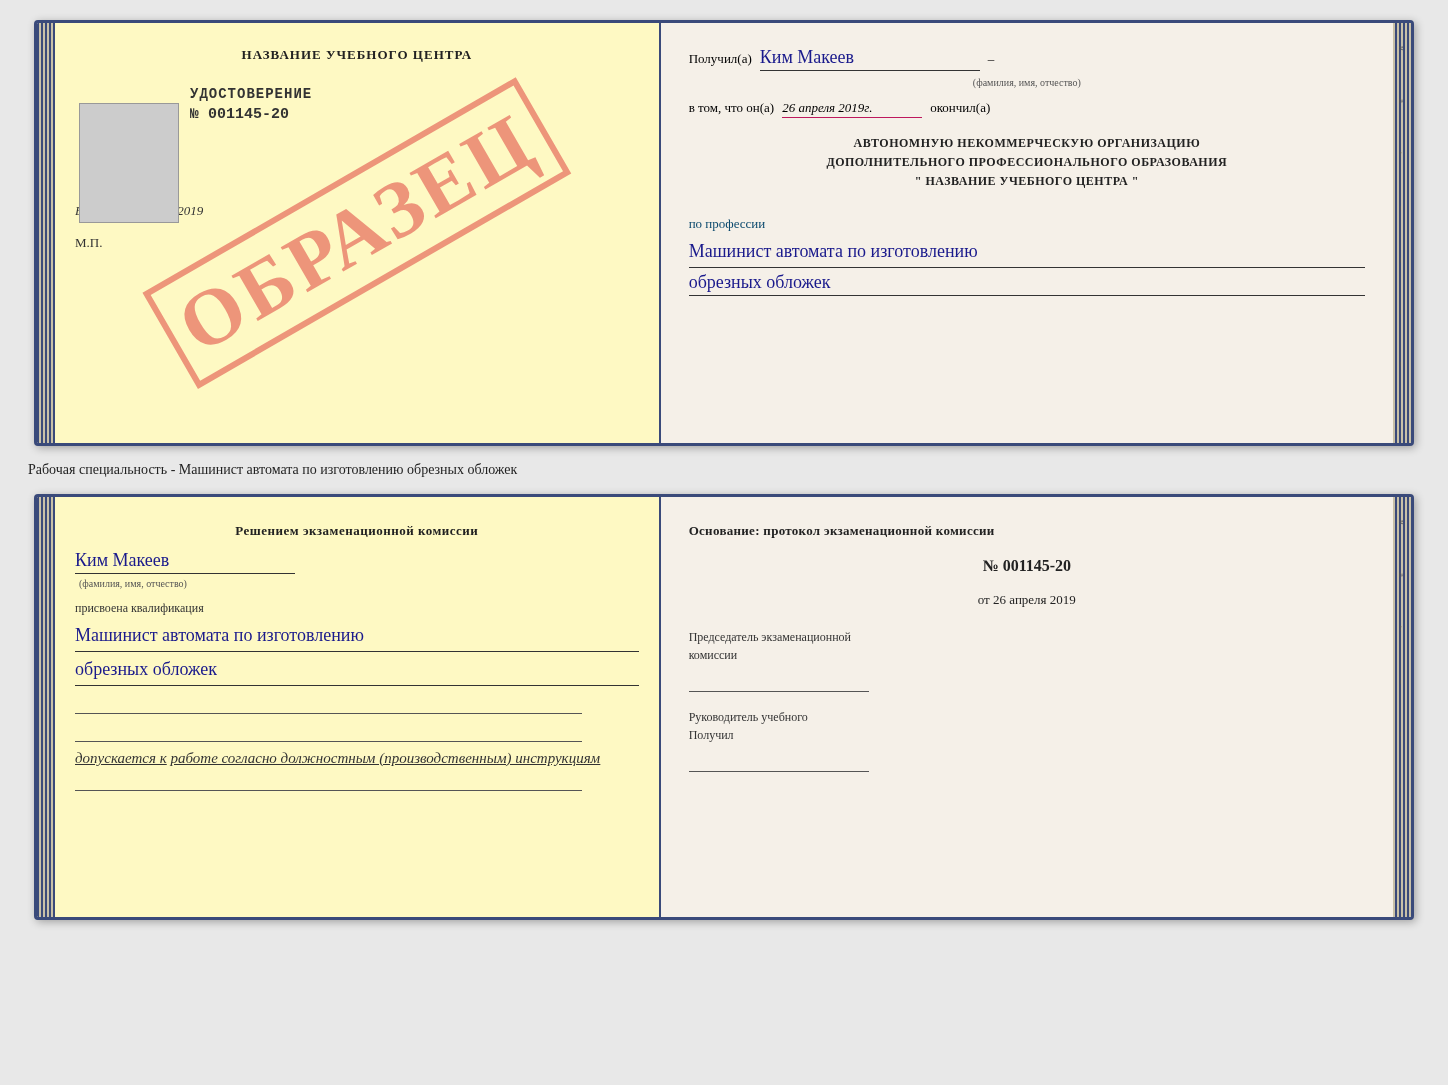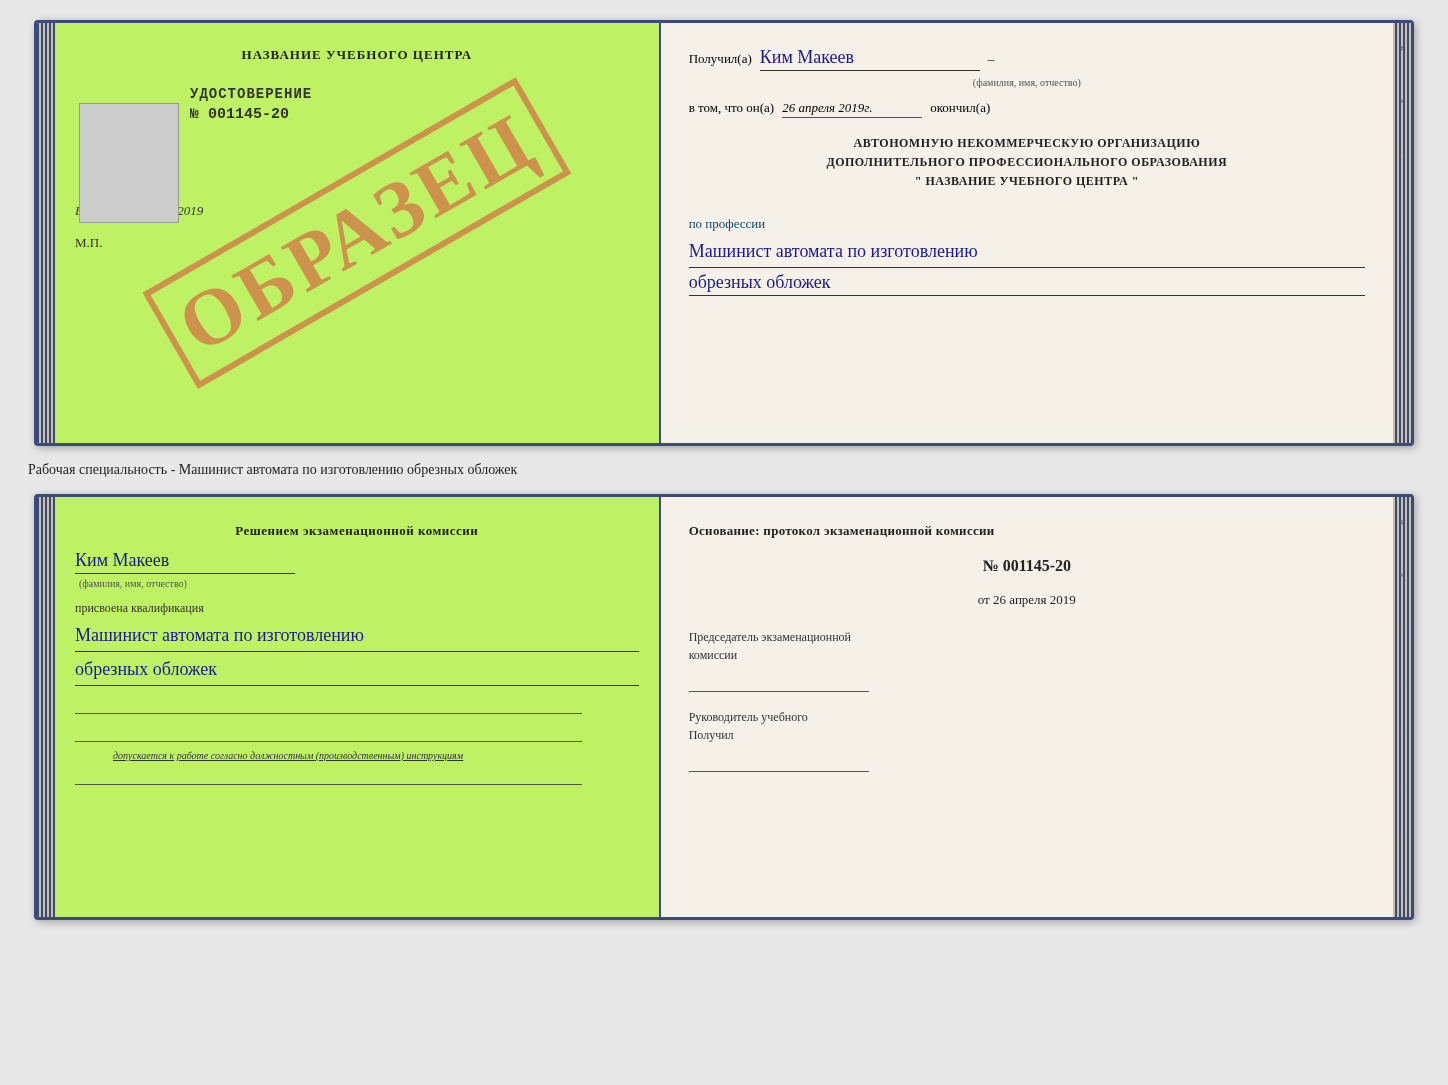--- a/index.html
+++ b/index.html
@@ -35,21 +35,21 @@
       );
       flex-shrink: 0;
     }
 
     .card-left {
       flex: 1;
       border-right: 2px solid #3a4a7a;
       padding: 24px 20px;
       position: relative;
       min-height: 420px;
-      background: #bef264;
+      background: #fef9c3;
     }
 
     .card-right {
       flex: 1.2;
       padding: 24px 28px;
       position: relative;
       background: #f5f0e8;
     }
 
     .card-right-edge {
@@ -274,24 +274,23 @@
     }
 
     .blank-line {
       border-bottom: 1px solid #555;
       height: 20px;
       margin: 8px 0;
       width: 90%;
     }
 
     .допуск-text {
-      font-size: 10px;
+      font-size: 15px;
       color: #333;
       margin-top: 8px;
-      margin-left: 38px;
     }
 
     .допуск-text span {
       text-decoration: underline;
       font-style: italic;
     }
 
     
     .osnov-title {
       font-size: 13px;

